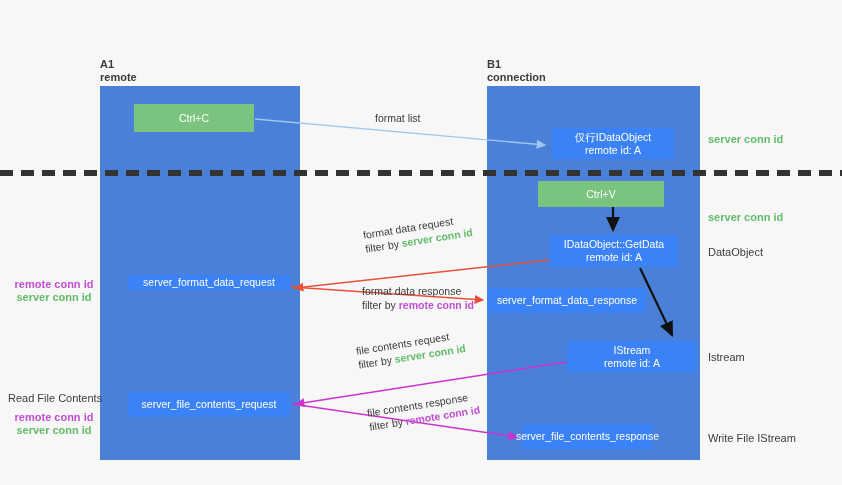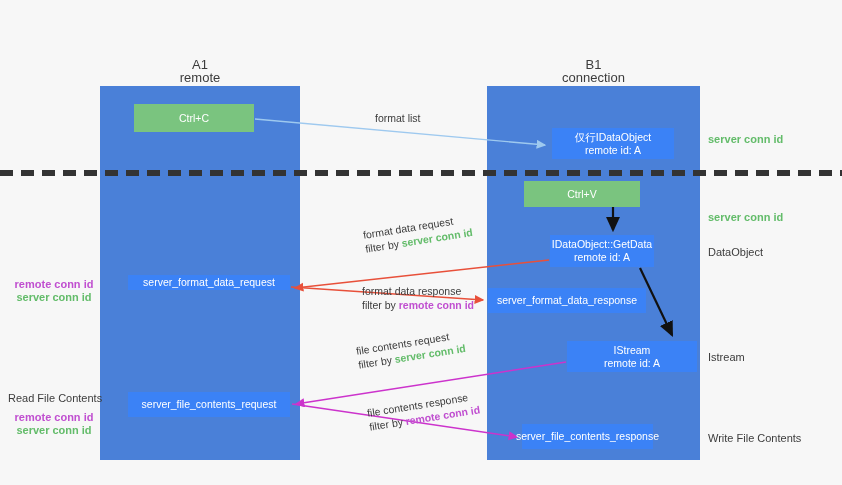--- a/index.html
+++ b/index.html
@@ -26,24 +26,24 @@
   #title {
     top: 8px; left: 0; width: 842px;
     text-align: center;
     font-size: 15px;
     line-height: 20px;
     color: #3c3c3c;
   }
 
   
   .col-head {
-    text-align: center;
-    font-size: 13px;
+    font-size: 11px;
     line-height: 13px;
     color: #3c3c3c;
+    font-weight: bold;
   }
   #head-a1 { top: 58px; left: 100px; width: 200px; }
   #head-b1 { top: 58px; left: 487px; width: 213px; }
 
   
   .lane {
     background: #4a80d8;
   }
   #lane-a1 { left: 100px; top: 86px; width: 200px; height: 374px; }
   #lane-b1 { left: 487px; top: 86px; width: 213px; height: 374px; }
@@ -71,22 +71,22 @@
     line-height: 13px;
     padding: 0 4px;
     white-space: nowrap;
   }
   .node.green { background: #7ac47f; }
   .node.orange { background: #3b82f6; }
   .node .l2 { font-size: 10.5px; }
 
   #n-ctrlc  { left: 134px; top: 104px; width: 120px; height: 28px; }
   #n-idataobj { left: 552px; top: 128px; width: 122px; height: 31px; }
-  #n-ctrlv  { left: 524px; top: 181px; width: 116px; height: 26px; }
-  #n-getdata { left: 550px; top: 235px; width: 104px; height: 32px; }
+  #n-ctrlv  { left: 538px; top: 181px; width: 126px; height: 26px; }
+  #n-getdata { left: 550px; top: 235px; width: 128px; height: 32px; }
   #n-sfdreq { left: 128px; top: 275px; width: 162px; height: 15px; }
   #n-sfdres { left: 488px; top: 288px; width: 158px; height: 25px; }
   #n-istream { left: 567px; top: 341px; width: 130px; height: 31px; }
   #n-sfcreq { left: 128px; top: 392px; width: 162px; height: 25px; }
   #n-sfcres { left: 522px; top: 424px; width: 131px; height: 25px; }
 
   
   .right-note {
     font-size: 11px;
     line-height: 14px;
@@ -255,21 +255,21 @@
 
   <div class="abs edge-label" id="lbl-fcres">
     <div>file contents response</div>
     <div><span>filter by </span><span class="purple-txt">remote conn id</span></div>
   </div>
 
   <div class="abs right-note green-txt" id="note-srv1">server conn id</div>
   <div class="abs right-note green-txt" id="note-srv2">server conn id</div>
   <div class="abs right-note dark-txt" id="note-dataobject">DataObject</div>
   <div class="abs right-note dark-txt" id="note-istream">Istream</div>
-  <div class="abs right-note dark-txt" id="note-writefile">Write File Contents</div>
+  <div class="abs right-note dark-txt" id="note-writefile">Write File IStream</div>
 
   <div class="abs left-note" id="note-left-conn">
     <div class="purple-txt">remote conn id</div>
     <div class="green-txt">server conn id</div>
   </div>
 
   <div class="abs left-note dark-txt" id="note-readfile">Read File Contents</div>
 
   <div class="abs left-note" id="note-left-conn2">
     <div class="purple-txt">remote conn id</div>

